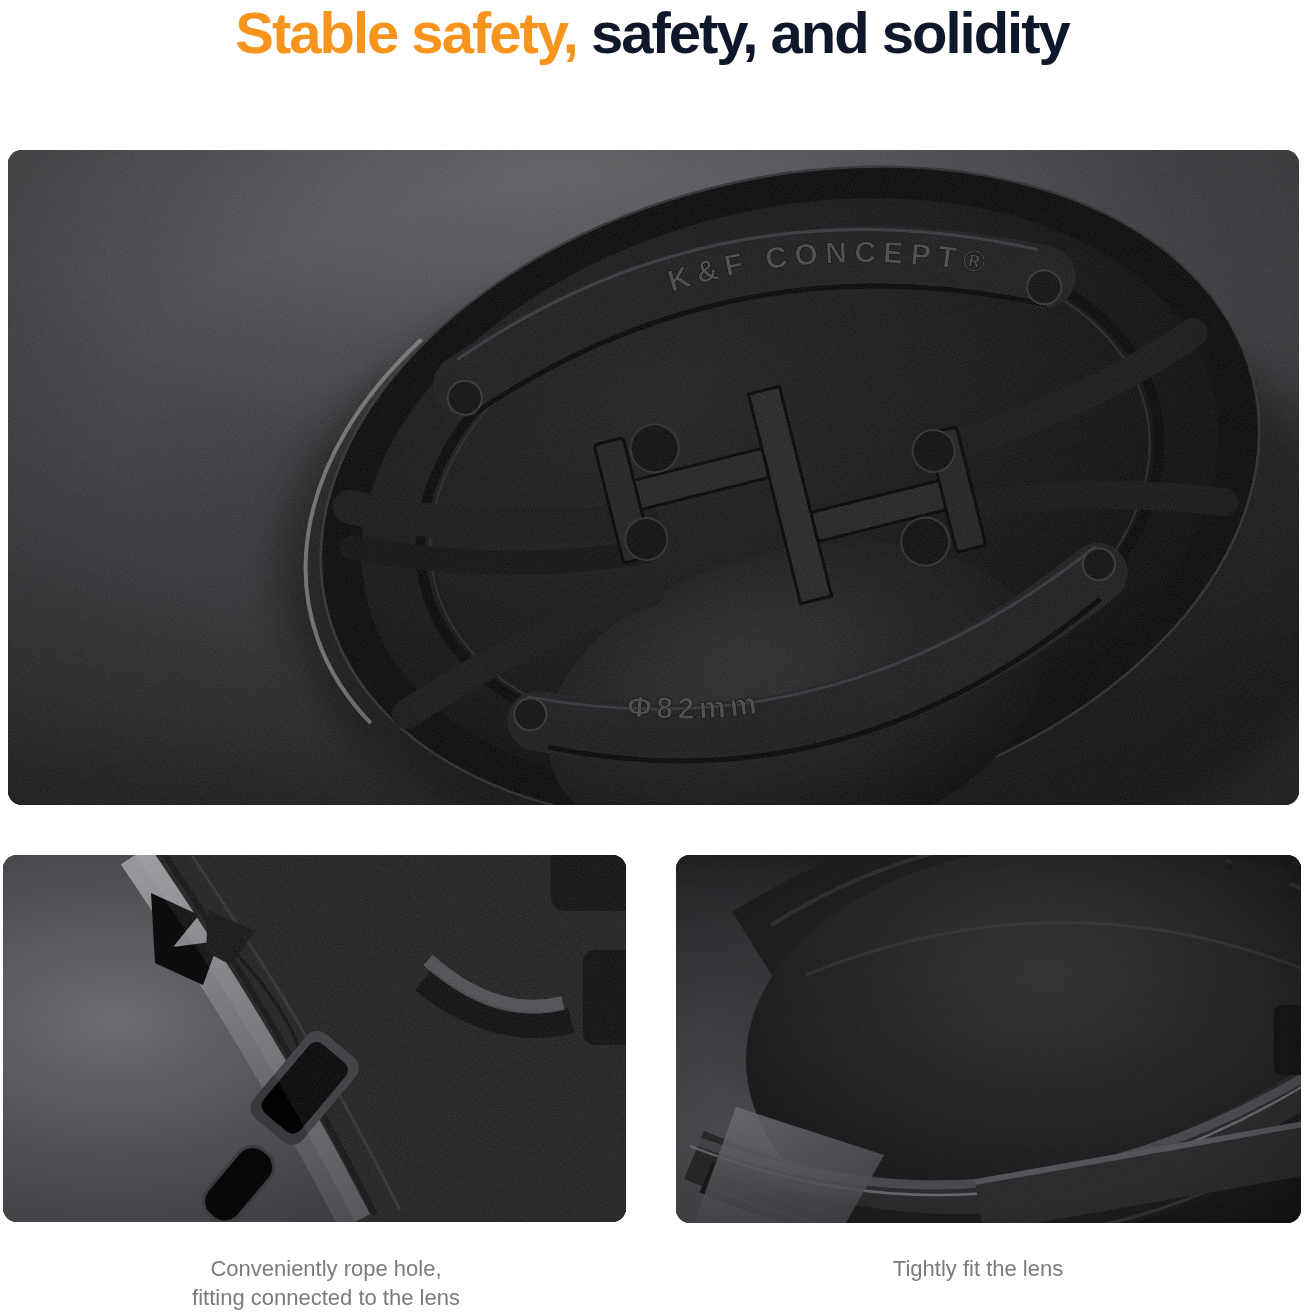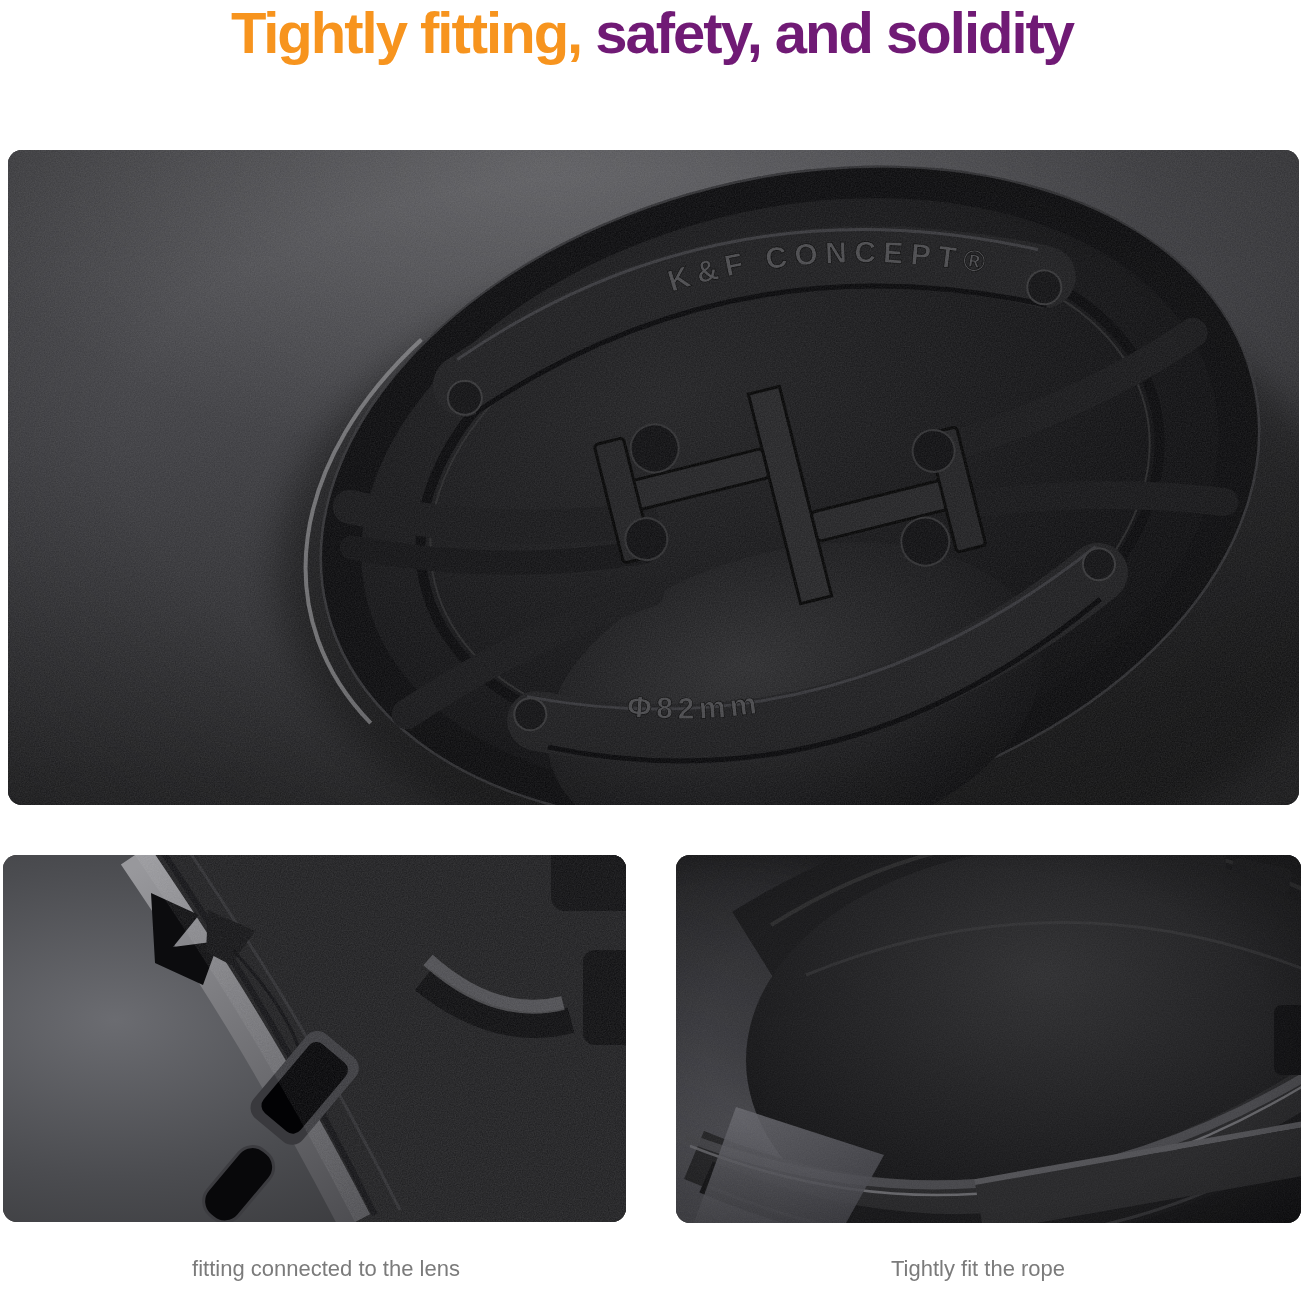--- a/index.html
+++ b/index.html
@@ -3,39 +3,39 @@
 <meta charset="utf-8">
 <style>
   html,body{margin:0;padding:0;background:#ffffff;}
   body{width:1304px;height:1316px;position:relative;overflow:hidden;
        font-family:"Liberation Sans",sans-serif;}
 
   .headline{position:absolute;top:2px;left:0;width:1304px;text-align:center;
             font-weight:bold;font-size:58px;letter-spacing:-2px;line-height:62px;
             white-space:pre;}
   .headline .hl{color:#F7941E;}
-  .headline .rest{color:#701a75;}
+  .headline .rest{color:#0f172a;}
 
   .photo{position:absolute;border-radius:14px;overflow:hidden;background:#222;}
   .photo svg{display:block;width:100%;height:100%;}
   .photo-main{left:8px;top:150px;width:1291px;height:655px;}
   .photo-bl{left:3px;top:855px;width:623px;height:367px;}
   .photo-br{left:676px;top:855px;width:625px;height:368px;}
 
   .caption{position:absolute;top:1254px;width:652px;text-align:center;
            color:#7B7B7B;font-size:22px;line-height:29px;letter-spacing:0px;}
   .caption-left{left:0;}
   .caption-right{left:652px;}
 
   .emboss{font-family:"Liberation Sans",sans-serif;font-weight:bold;}
 </style>
 </head>
 <body>
 
-<div class="headline"><span class="hl">Tightly fitting,</span><span class="rest"> safety, and solidity</span></div>
+<div class="headline"><span class="hl">Stable safety,</span><span class="rest"> safety, and solidity</span></div>
 
 <div class="photo photo-main">
 <svg viewBox="0 0 1291 655" preserveAspectRatio="none">
   <defs>
     <linearGradient id="mBg" x1="0" y1="0" x2="0.25" y2="1">
       <stop offset="0" stop-color="#4c4c50"></stop>
       <stop offset="0.45" stop-color="#3a3a3e"></stop>
       <stop offset="1" stop-color="#202022"></stop>
     </linearGradient>
     <radialGradient id="mLight" cx="0.42" cy="0.02" r="0.85">
@@ -234,17 +234,18 @@
     <rect x="300" y="302" width="340" height="48" fill="#242426"></rect>
   </g>
   <rect x="598" y="150" width="34" height="70" rx="8" fill="#0c0c0e"></rect>
 
   <rect x="0" y="0" width="625" height="368" fill="url(#brVign)"></rect>
   <rect x="0" y="0" width="625" height="368" filter="url(#brGrain)" opacity="0.2"></rect>
 </svg>
 </div>
 
 <div class="caption caption-left">
+  <div>Conveniently rope hole,</div>
   <div>fitting connected to the lens</div>
 </div>
 <div class="caption caption-right">
-  <div>Tightly fit the rope</div>
+  <div>Tightly fit the lens</div>
 </div>
 
 </body></html>

